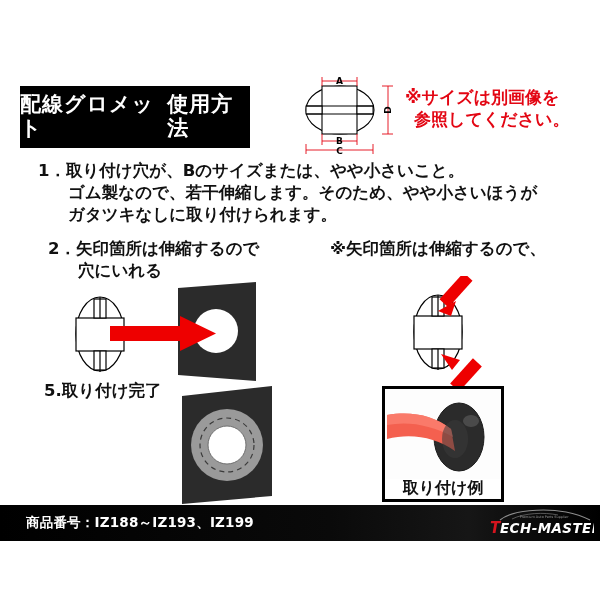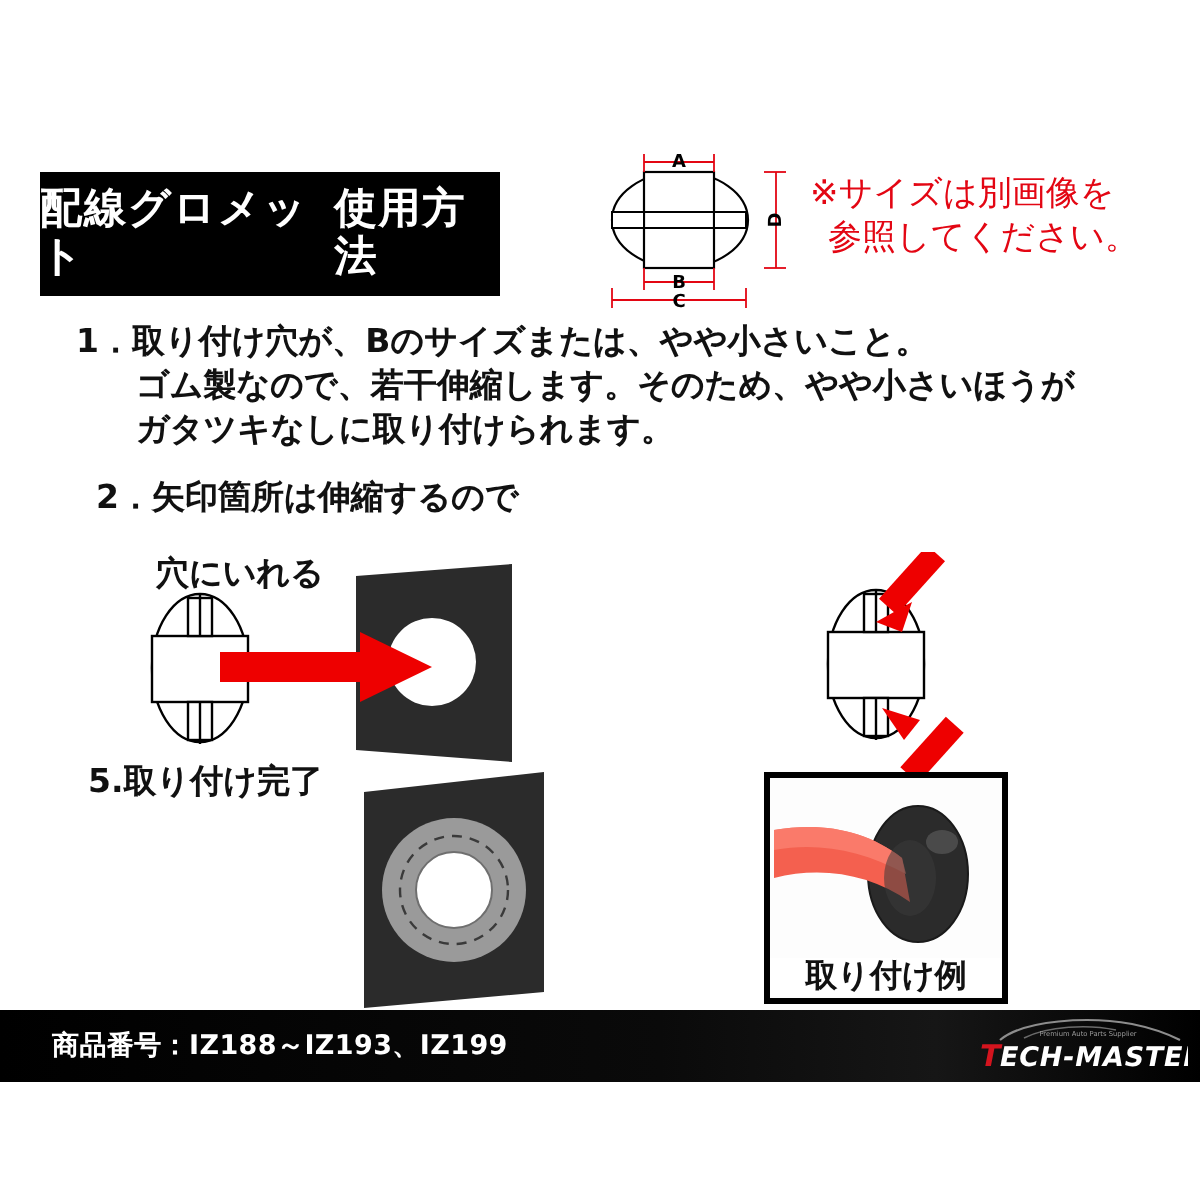--- a/index.html
+++ b/index.html
@@ -45,21 +45,21 @@
   }
 
   
   .size-note {
     position: absolute;
     left: 405px;
     top: 87px;
     width: 190px;
     color: #e30613;
     font-size: 17px;
-    font-weight: normal;
+    font-weight: bold;
     line-height: 1.28;
   }
   .size-note .ln2 { display: block; padding-left: 9px; }
 
   
   .dim-drawing {
     position: absolute;
     left: 296px;
     top: 72px;
     width: 104px;
@@ -83,21 +83,21 @@
   
   .step2-head {
     position: absolute;
     left: 48px;
     top: 238px;
     font-size: 16.5px;
     font-weight: bold;
     color: #111111;
     line-height: 1.33;
   }
-  .step2-head .l2 { display: block; padding-left: 30px; margin-top: 16px; }
+  .step2-head .l2 { display: block; padding-left: 30px; }
 
   
   .note-right {
     position: absolute;
     left: 330px;
     top: 238px;
     font-size: 16.5px;
     font-weight: bold;
     color: #111111;
     line-height: 1.33;
@@ -247,20 +247,21 @@
     <span class="l2">ゴム製なので、若干伸縮します。そのため、やや小さいほうが</span>
     <span class="l3">ガタツキなしに取り付けられます。</span>
   </div>
 
   <div class="step2-head">
     <span>2．</span><span>矢印箇所は伸縮するので</span>
     <span class="l2">穴にいれる</span>
   </div>
 
   <div class="note-right">
+    <span>※矢印箇所は伸縮するので、</span>
   </div>
 
   <svg class="fig-step2" viewBox="0 0 250 105">
 
     <g>
       <ellipse cx="30" cy="52" rx="24" ry="37" fill="#ffffff" stroke="#000000" stroke-width="1.2"></ellipse>
       <rect x="6" y="36" width="48" height="33" fill="#ffffff" stroke="#000000" stroke-width="1.2"></rect>
       <rect x="24" y="17" width="12" height="19" fill="#ffffff" stroke="#000000" stroke-width="1.2"></rect>
       <rect x="24" y="69" width="12" height="19" fill="#ffffff" stroke="#000000" stroke-width="1.2"></rect>
       <line x1="30" y1="15" x2="30" y2="36" stroke="#000000" stroke-width="1.2"></line>

